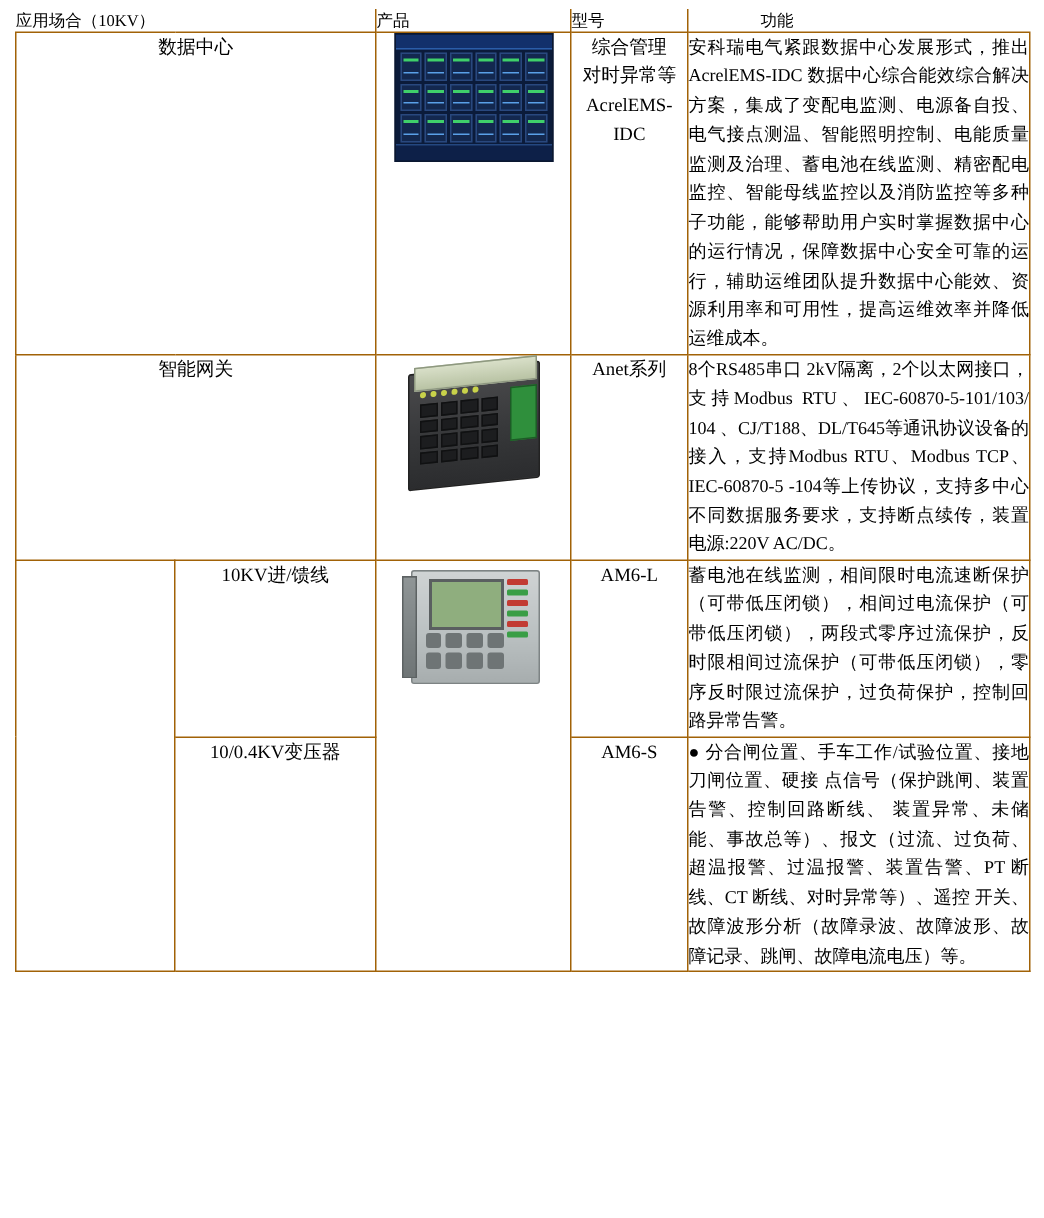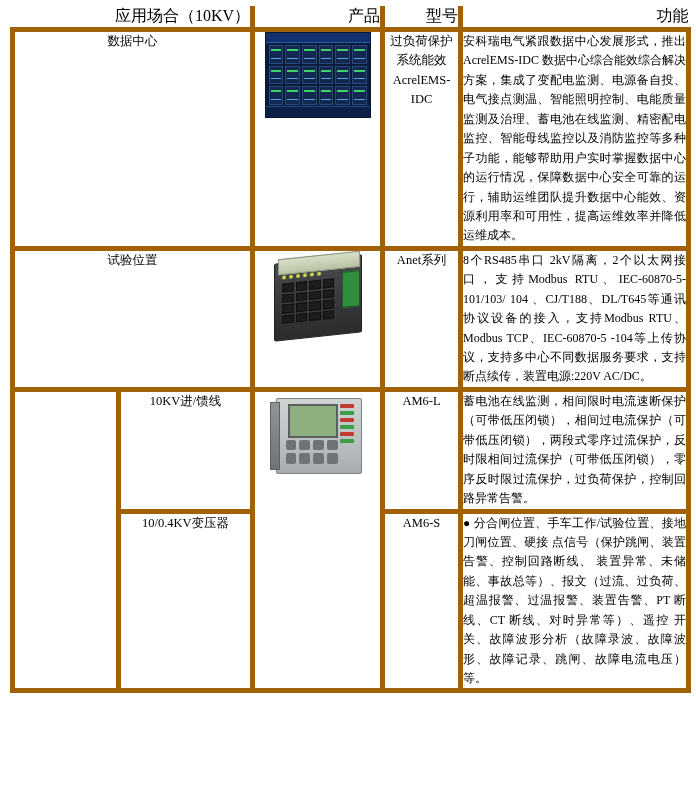--- a/index.html
+++ b/index.html
@@ -14,27 +14,27 @@
     color: #000000;
     overflow: hidden;
   }
   table.spec {
     border-collapse: collapse;
     width: 676px;
     margin: 6px 10px 0 10px;
     table-layout: fixed;
   }
   table.spec td, table.spec th {
-    border: 5px solid #a16207;
+    border: 1px solid #a16207;
     vertical-align: top;
     padding: 0;
   }
   .hdr {
-    text-align: right;
-    font-size: 16px;
+    text-align: left;
+    font-size: 11px;
     font-weight: normal;
     padding: 6px 2px 7px 2px;
     vertical-align: middle;
     border-top: none !important;
     font-family: "Liberation Serif", serif;
   }
   .hdr.noleft { border-left: none !important; }
   .hdr.noright { border-right: none !important; padding-left: 48px; }
 
   .col-scene { width: 106px; }
@@ -209,31 +209,31 @@
               <div class="cellbox"></div>
                 <div class="cellbox"></div>
                 <div class="cellbox"></div>
             </div>
             <div class="botbar"></div>
           </div>
         </div>
       </td>
       <td class="cell-center">
         <div class="model-txt">
-          <div>过负荷保护</div>
-          <div>系统能效</div>
+          <div>综合管理</div>
+          <div>对时异常等</div>
           <div class="uline">AcrelEMS-</div>
           <div class="uline">IDC</div>
         </div>
       </td>
       <td class="cell-func">安科瑞电气紧跟数据中心发展形式，推出 AcrelEMS-IDC 数据中心综合能效综合解决方案，集成了变配电监测、电源备自投、电气接点测温、智能照明控制、电能质量监测及治理、蓄电池在线监测、精密配电监控、智能母线监控以及消防监控等多种子功能，能够帮助用户实时掌握数据中心的运行情况，保障数据中心安全可靠的运行，辅助运维团队提升数据中心能效、资源利用率和可用性，提高运维效率并降低运维成本。</td>
     </tr>
 
     <tr>
-      <td class="cell-center" colspan="2">试验位置</td>
+      <td class="cell-center" colspan="2">智能网关</td>
       <td class="cell-prod">
         <div class="img-wrap">
           <div class="gateway">
             <div class="gw-body"></div>
             <div class="gw-top"></div>
             <div class="gw-green"></div>
             <div class="gw-led">
                 <b></b>
                 <b></b>
                 <b></b>

